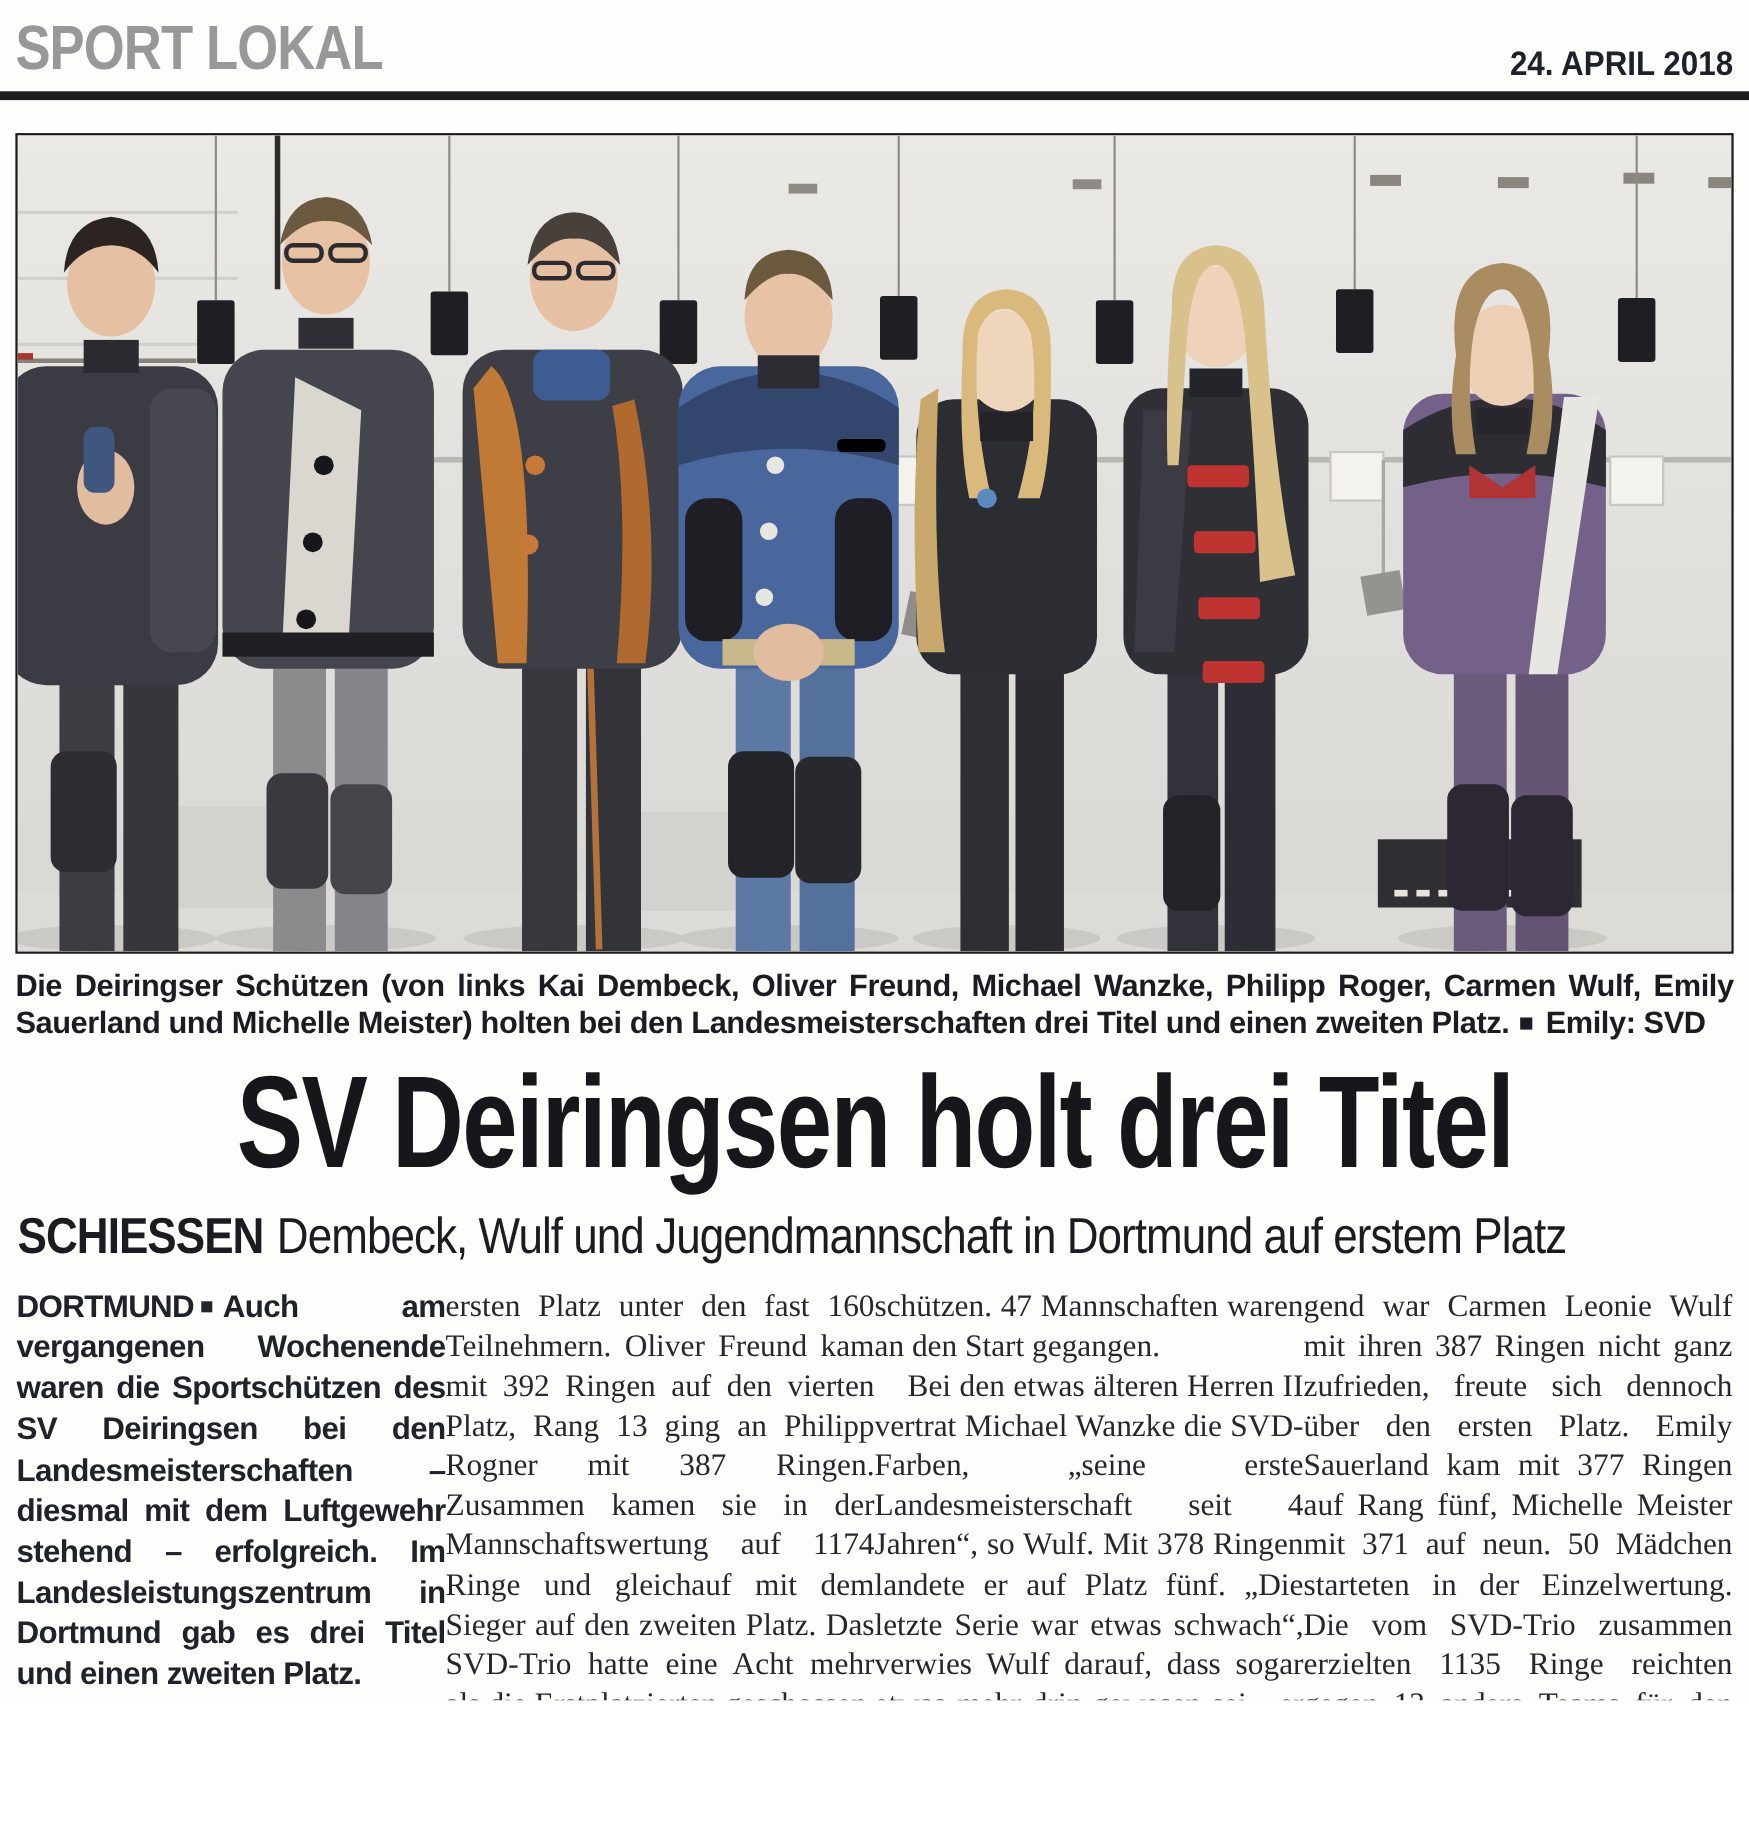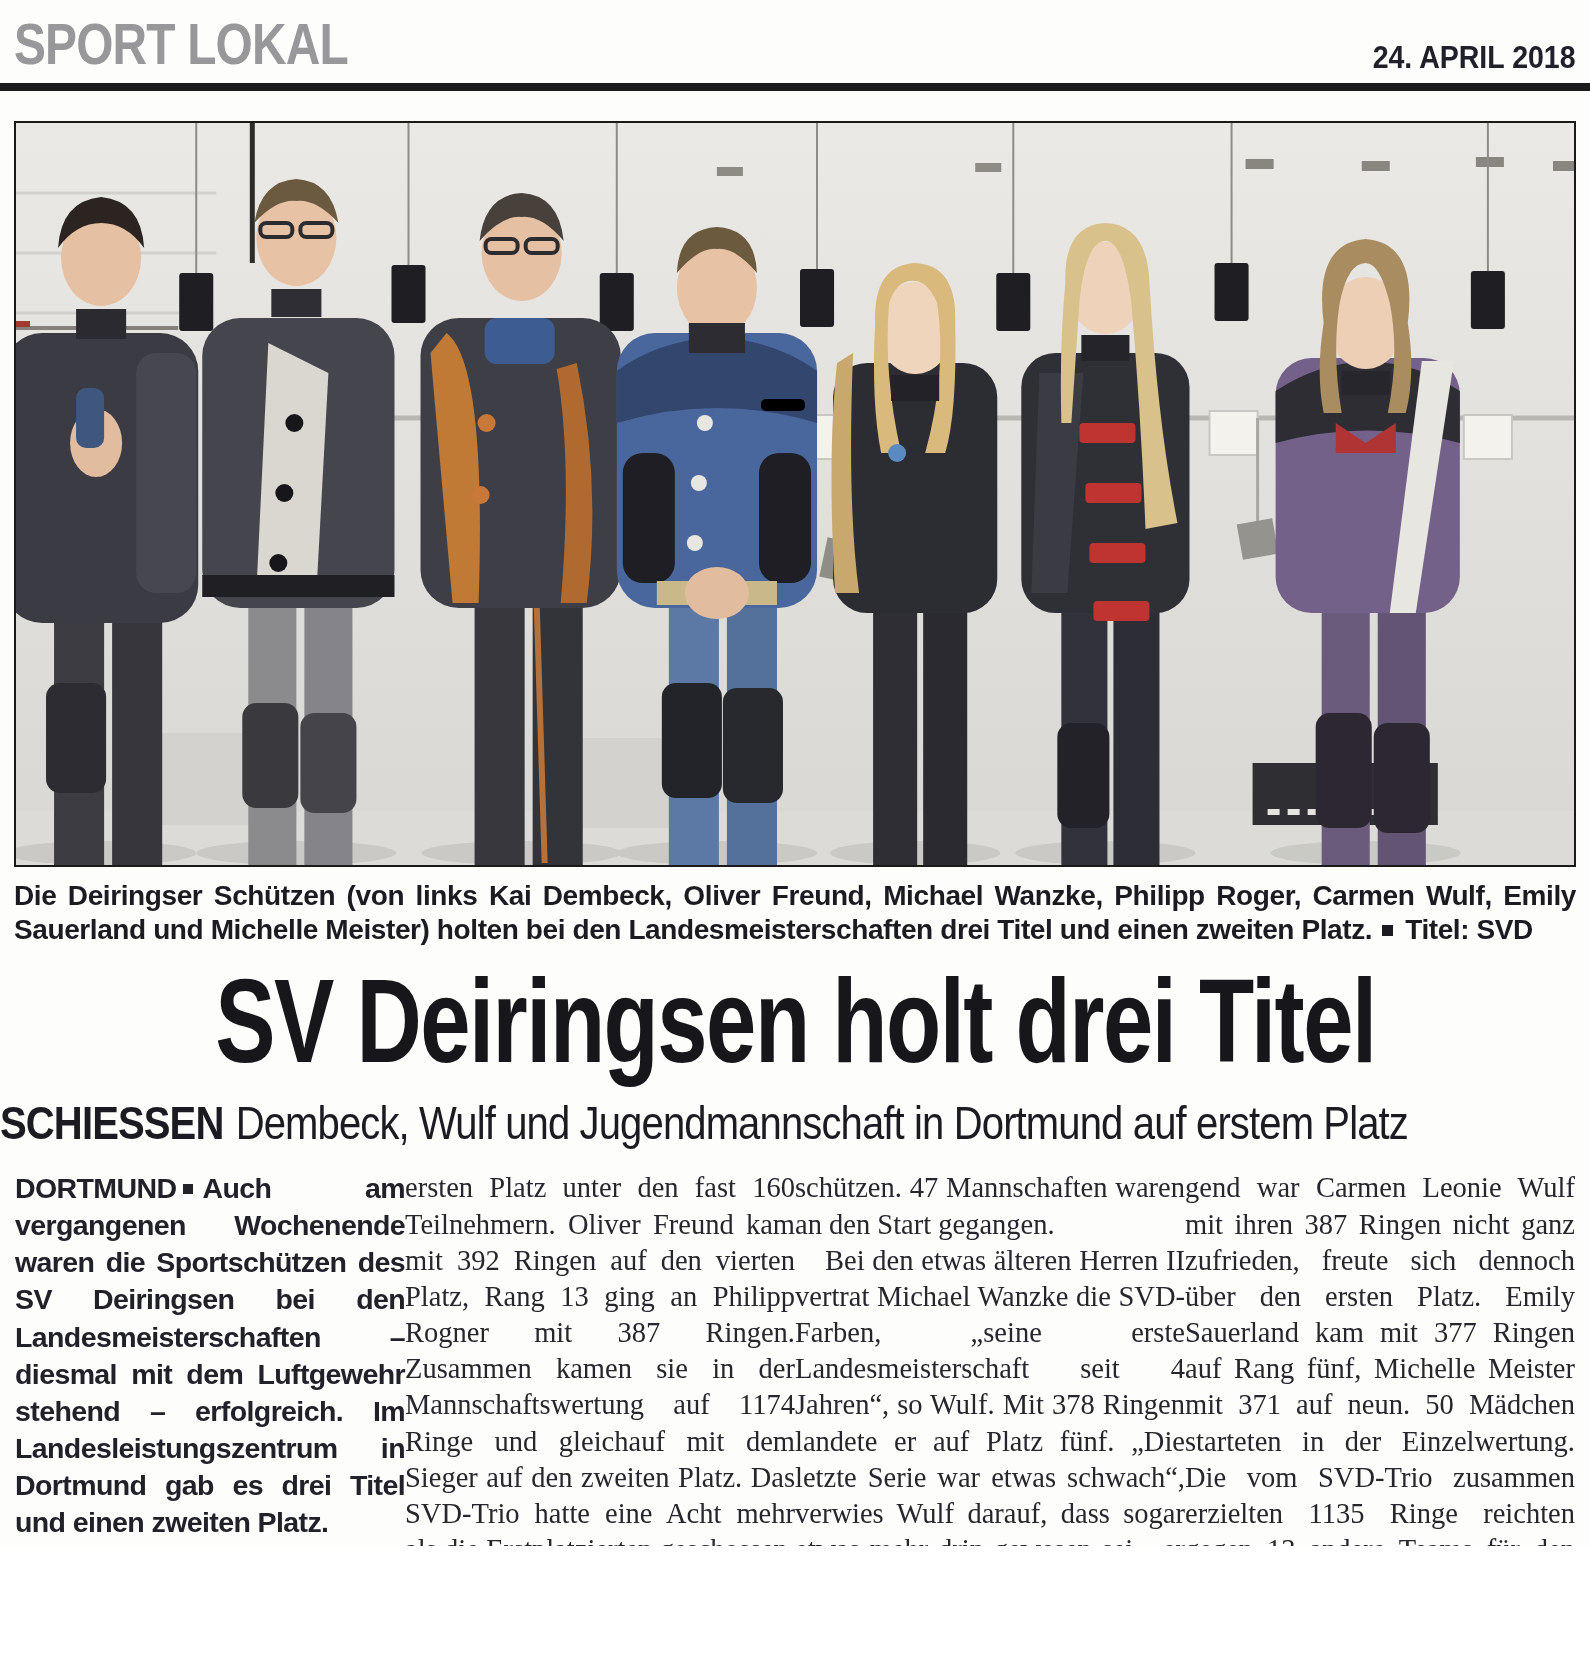--- a/index.html
+++ b/index.html
@@ -46,21 +46,21 @@
     margin:14px 0 12px 0;text-align:center;line-height:1;
   }
   h1.headline span{
     display:inline-block;white-space:nowrap;
     font-size:119px;font-weight:bold;color:#17171b;
     transform:scaleX(0.76);transform-origin:center bottom;
     letter-spacing:-2px;
   }
   
   h2.subhead{
-    margin:20px 0 0 0;line-height:1;font-weight:normal;
+    margin:20px 0 0 16px;line-height:1;font-weight:normal;
   }
   h2.subhead .wrap{
     display:inline-block;white-space:nowrap;
     font-size:46px;color:#1b1b21;
     transform:scaleX(0.87);transform-origin:left bottom;
     letter-spacing:-1px;
   }
   h2.subhead .kicker{font-weight:bold;margin-right:14px;}
   
   .cols{
@@ -286,21 +286,21 @@
         <path d="M1258 268 Q1300 240 1350 238 Q1400 240 1442 268 L1442 320 Q1350 295 1258 320 Z" fill="#2d2d33"></path>
         <path d="M1404 238 L1436 238 L1398 490 L1372 490 Z" fill="#e8e6e0"></path>
         <ellipse cx="1348" cy="200" rx="38" ry="46" fill="#eccfb4"></ellipse>
         <path d="M1306 200 Q1296 120 1348 116 Q1400 120 1390 200 Q1398 250 1388 290 L1370 290 Q1382 230 1372 180 Q1362 140 1348 140 Q1330 140 1322 180 Q1314 230 1324 290 L1306 290 Q1298 250 1306 200 Z" fill="#a98c5f"></path>
         <rect x="1324" y="248" width="48" height="24" fill="#26262c"></rect>
         <path d="M1318 300 L1348 320 L1378 300 L1378 330 L1318 330 Z" fill="#b03434"></path>
       </g>
     </svg>
   </figure>
 
-  <p class="caption"><span>Die Deiringser Schützen (von links Kai Dembeck, Oliver Freund, Michael Wanzke, Philipp Roger, Carmen Wulf, Emily Sauerland und Michelle Meister) holten bei den Landesmeisterschaften drei Titel und einen zweiten Platz.</span><span class="sq"></span><span>Titel: SVD</span></p>
+  <p class="caption"><span>Die Deiringser Schützen (von links Kai Dembeck, Oliver Freund, Michael Wanzke, Philipp Roger, Carmen Wulf, Emily Sauerland und Michelle Meister) holten bei den Landesmeisterschaften drei Titel und einen zweiten Platz.</span><span class="sq"></span><span>Emily: SVD</span></p>
 
   <h1 class="headline"><span>SV Deiringsen holt drei Titel</span></h1>
 
   <h2 class="subhead"><span class="wrap"><span class="kicker">SCHIESSEN</span><span>Dembeck, Wulf und Jugendmannschaft in Dortmund auf erstem Platz</span></span></h2>
 
   <div class="cols">
     <div class="col">
       <p class="lead"><span>DORTMUND</span><span class="sq-sm"></span><span>Auch am vergangenen Wochenende waren die Sportschützen des SV Deiringsen bei den Landesmeisterschaften – diesmal mit dem Luftgewehr stehend – erfolgreich. Im Landesleistungszentrum in Dortmund gab es drei Titel und einen zweiten Platz.</span></p>
       <p class="after-lead">In der Herrenklasse gingen drei Deiringser an den Start. Kai Dembeck sicherte sich mit 395 von 400 Ringen den</p>
     </div>

